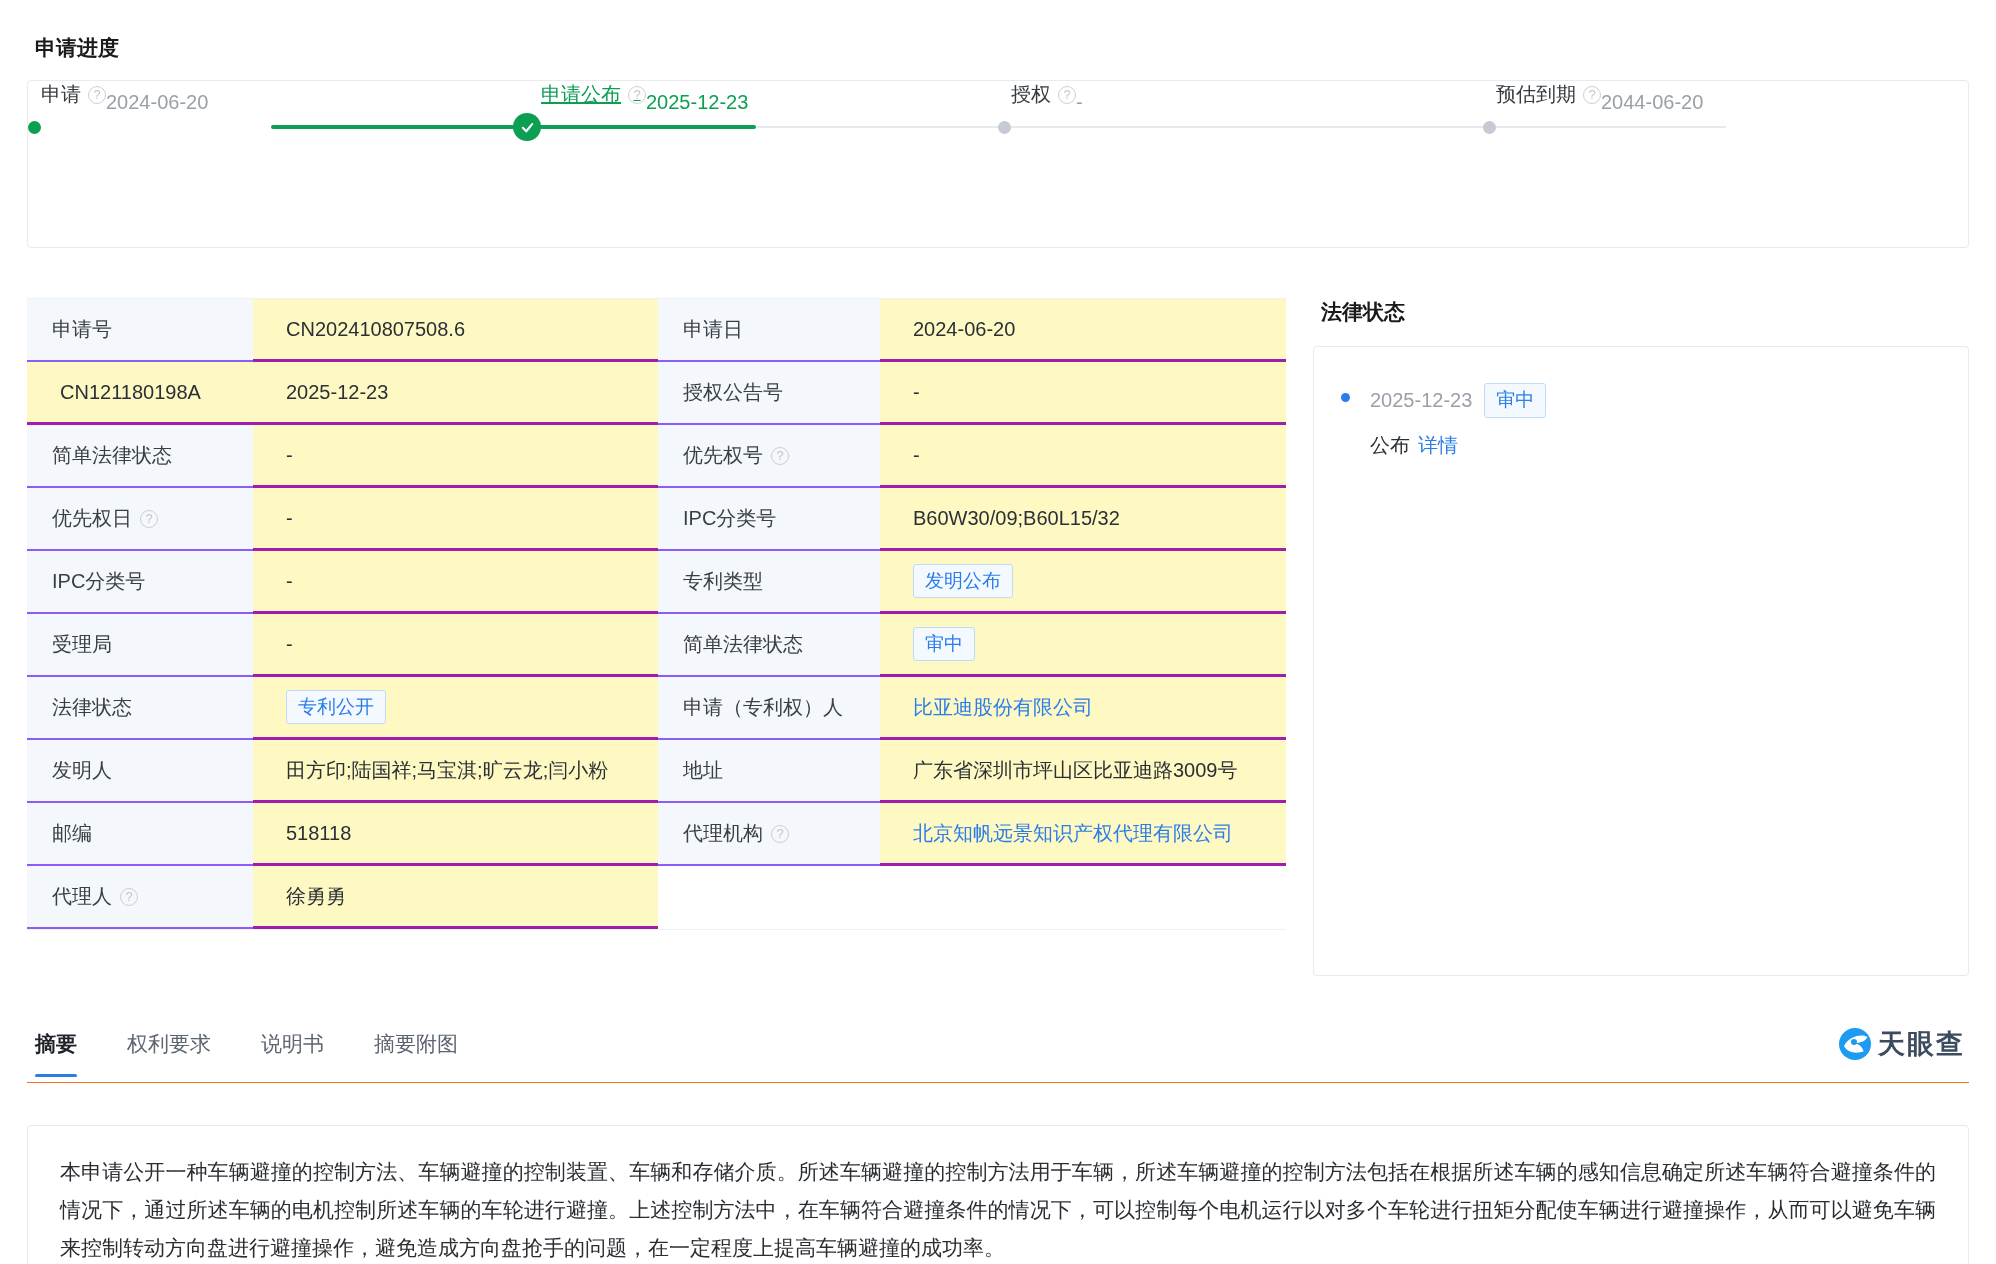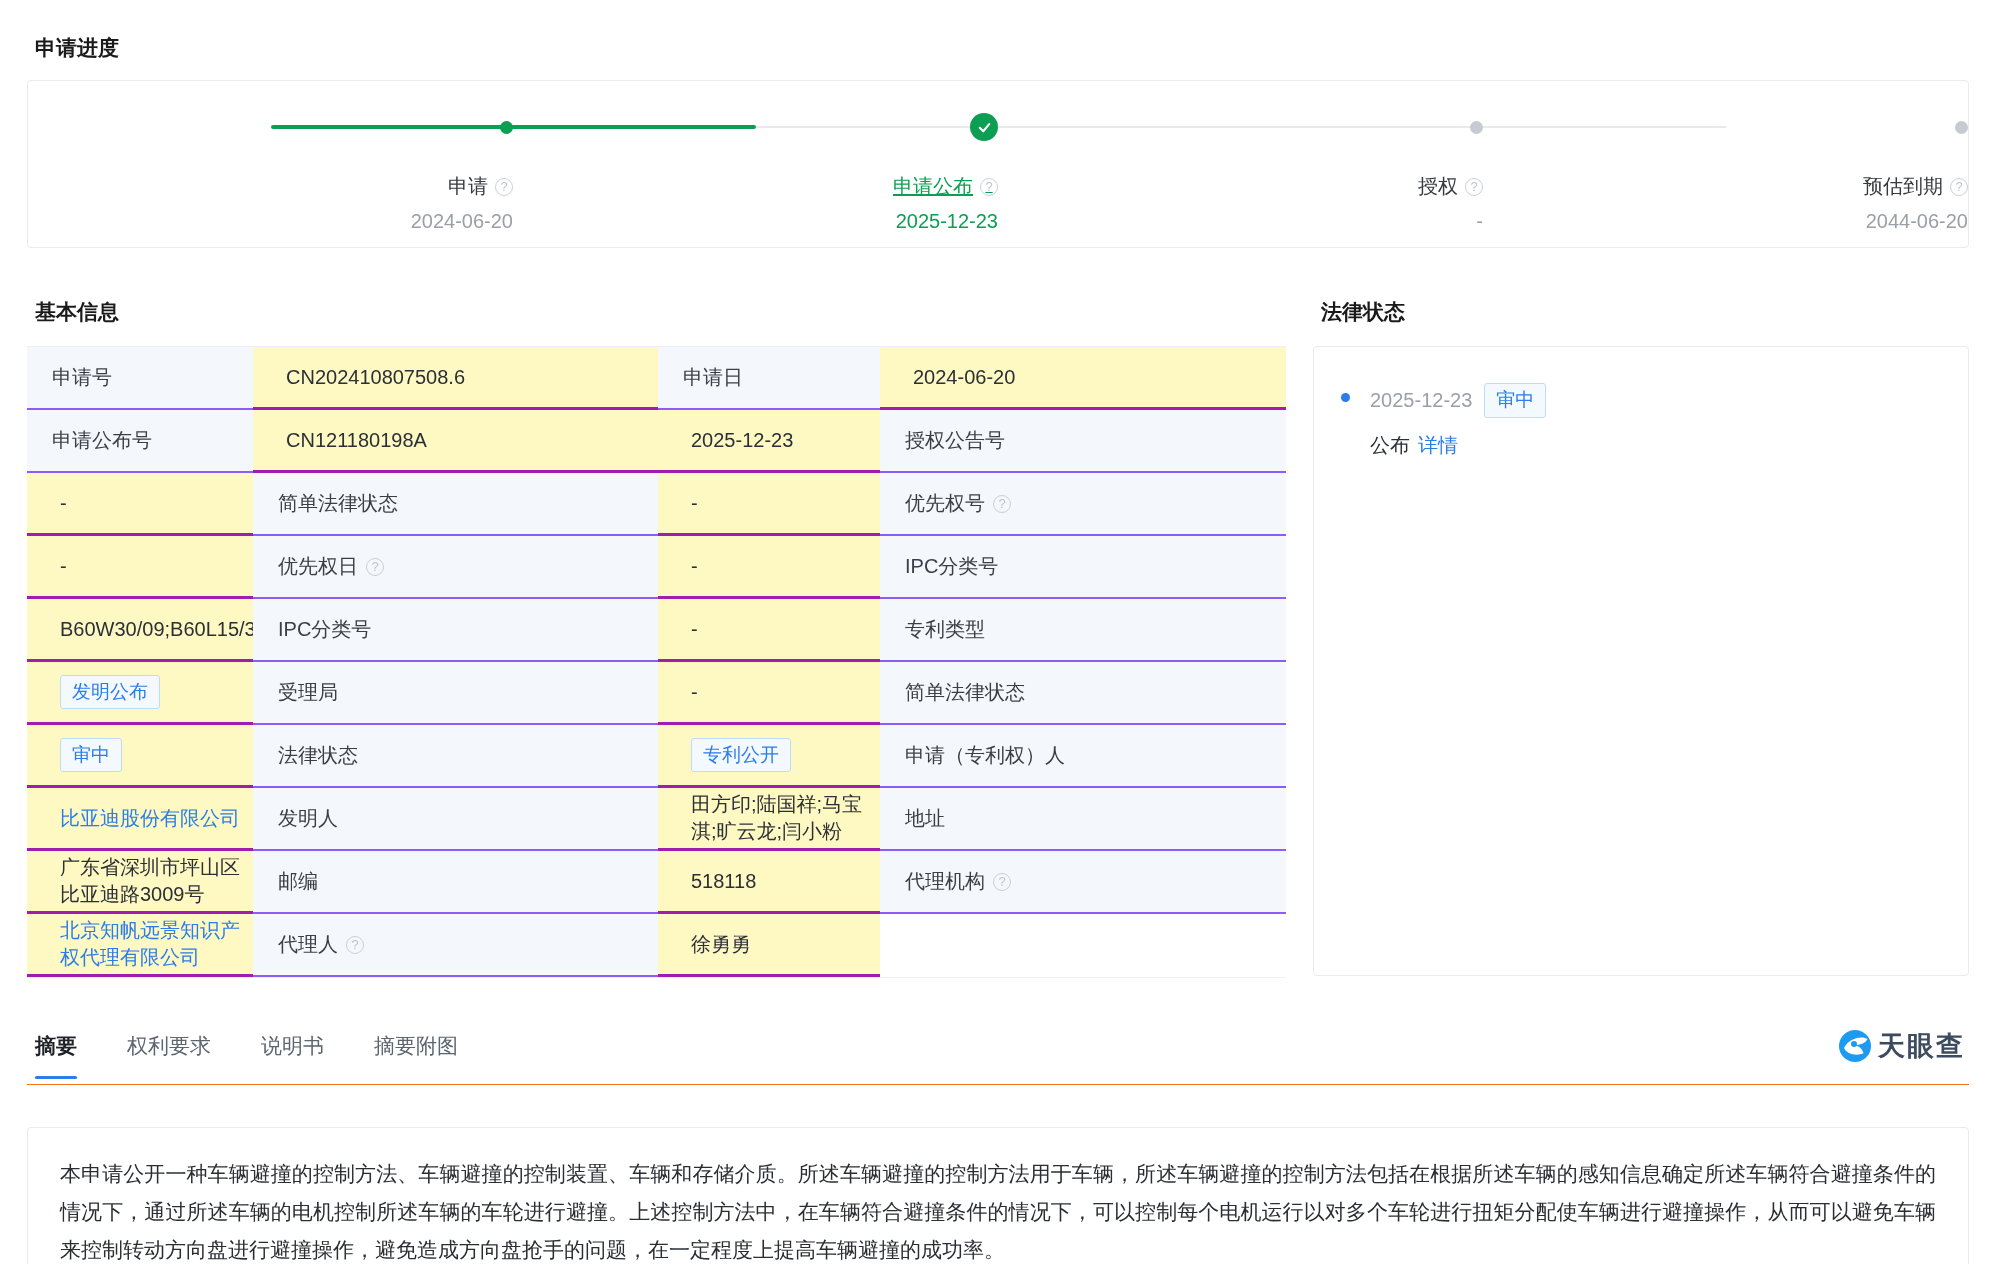--- a/index.html
+++ b/index.html
@@ -19,21 +19,21 @@
   .progress-section { padding-top:34px; }
   .panel {
     border:1px solid #e8eaee; border-radius:4px; background:#fff;
   }
   .progress-panel { margin-top:18px; height:168px; position:relative; }
   .timeline { position:relative; height:100%; }
   .tl-line { position:absolute; }
   .tl-line.done { left:12.5%; width:25%; top:44px; height:4px; background:var(--green); border-radius:2px; }
   .tl-line.todo { left:37.5%; width:50%; top:45px; height:2px; background:#e7e9ec; }
   .tl-steps { position:relative; display:flex; height:100%; }
-  .tl-step { width:25%; display:flex; flex-direction:column; align-items:flex-end; }
+  .tl-step { width:25%; display:flex; align-items:flex-start; }
   .tl-dot-wrap { height:92px; display:flex; align-items:center; justify-content:center; }
   .tl-dot { width:13px; height:13px; border-radius:50%; }
   .tl-dot.start { background:var(--green); }
   .tl-dot.pending { background:#c6cad2; }
   .tl-check {
     width:28px; height:28px; border-radius:50%; background:var(--green);
     display:flex; align-items:center; justify-content:center;
   }
   .tl-label-row { display:flex; align-items:center; gap:7px; font-size:20px; color:#353a40; }
   .tl-label-row.current { color:var(--green);text-decoration:underline; }
@@ -155,36 +155,32 @@
               </div>
               <div class="tl-date">2044-06-20</div>
             </div>
           </div>
       </div>
     </div>
   </div>
 
   <div class="info-section">
     <div class="info-col-left">
-      <div class="section-title">基本信息</div>
       <div class="info-table" id="info-table">
           <div class="cell label">
             <span>申请号</span>
           </div>
           <div class="cell value">
             <span>CN202410807508.6</span>
           </div>
           <div class="cell label">
             <span>申请日</span>
           </div>
           <div class="cell value">
             <span>2024-06-20</span>
-          </div>
-          <div class="cell label">
-            <span>申请公布号</span>
           </div>
           <div class="cell value">
             <span>CN121180198A</span>
           </div>
           <div class="cell value">
             <span>2025-12-23</span>
           </div>
           <div class="cell label">
             <span>授权公告号</span>
           </div>

